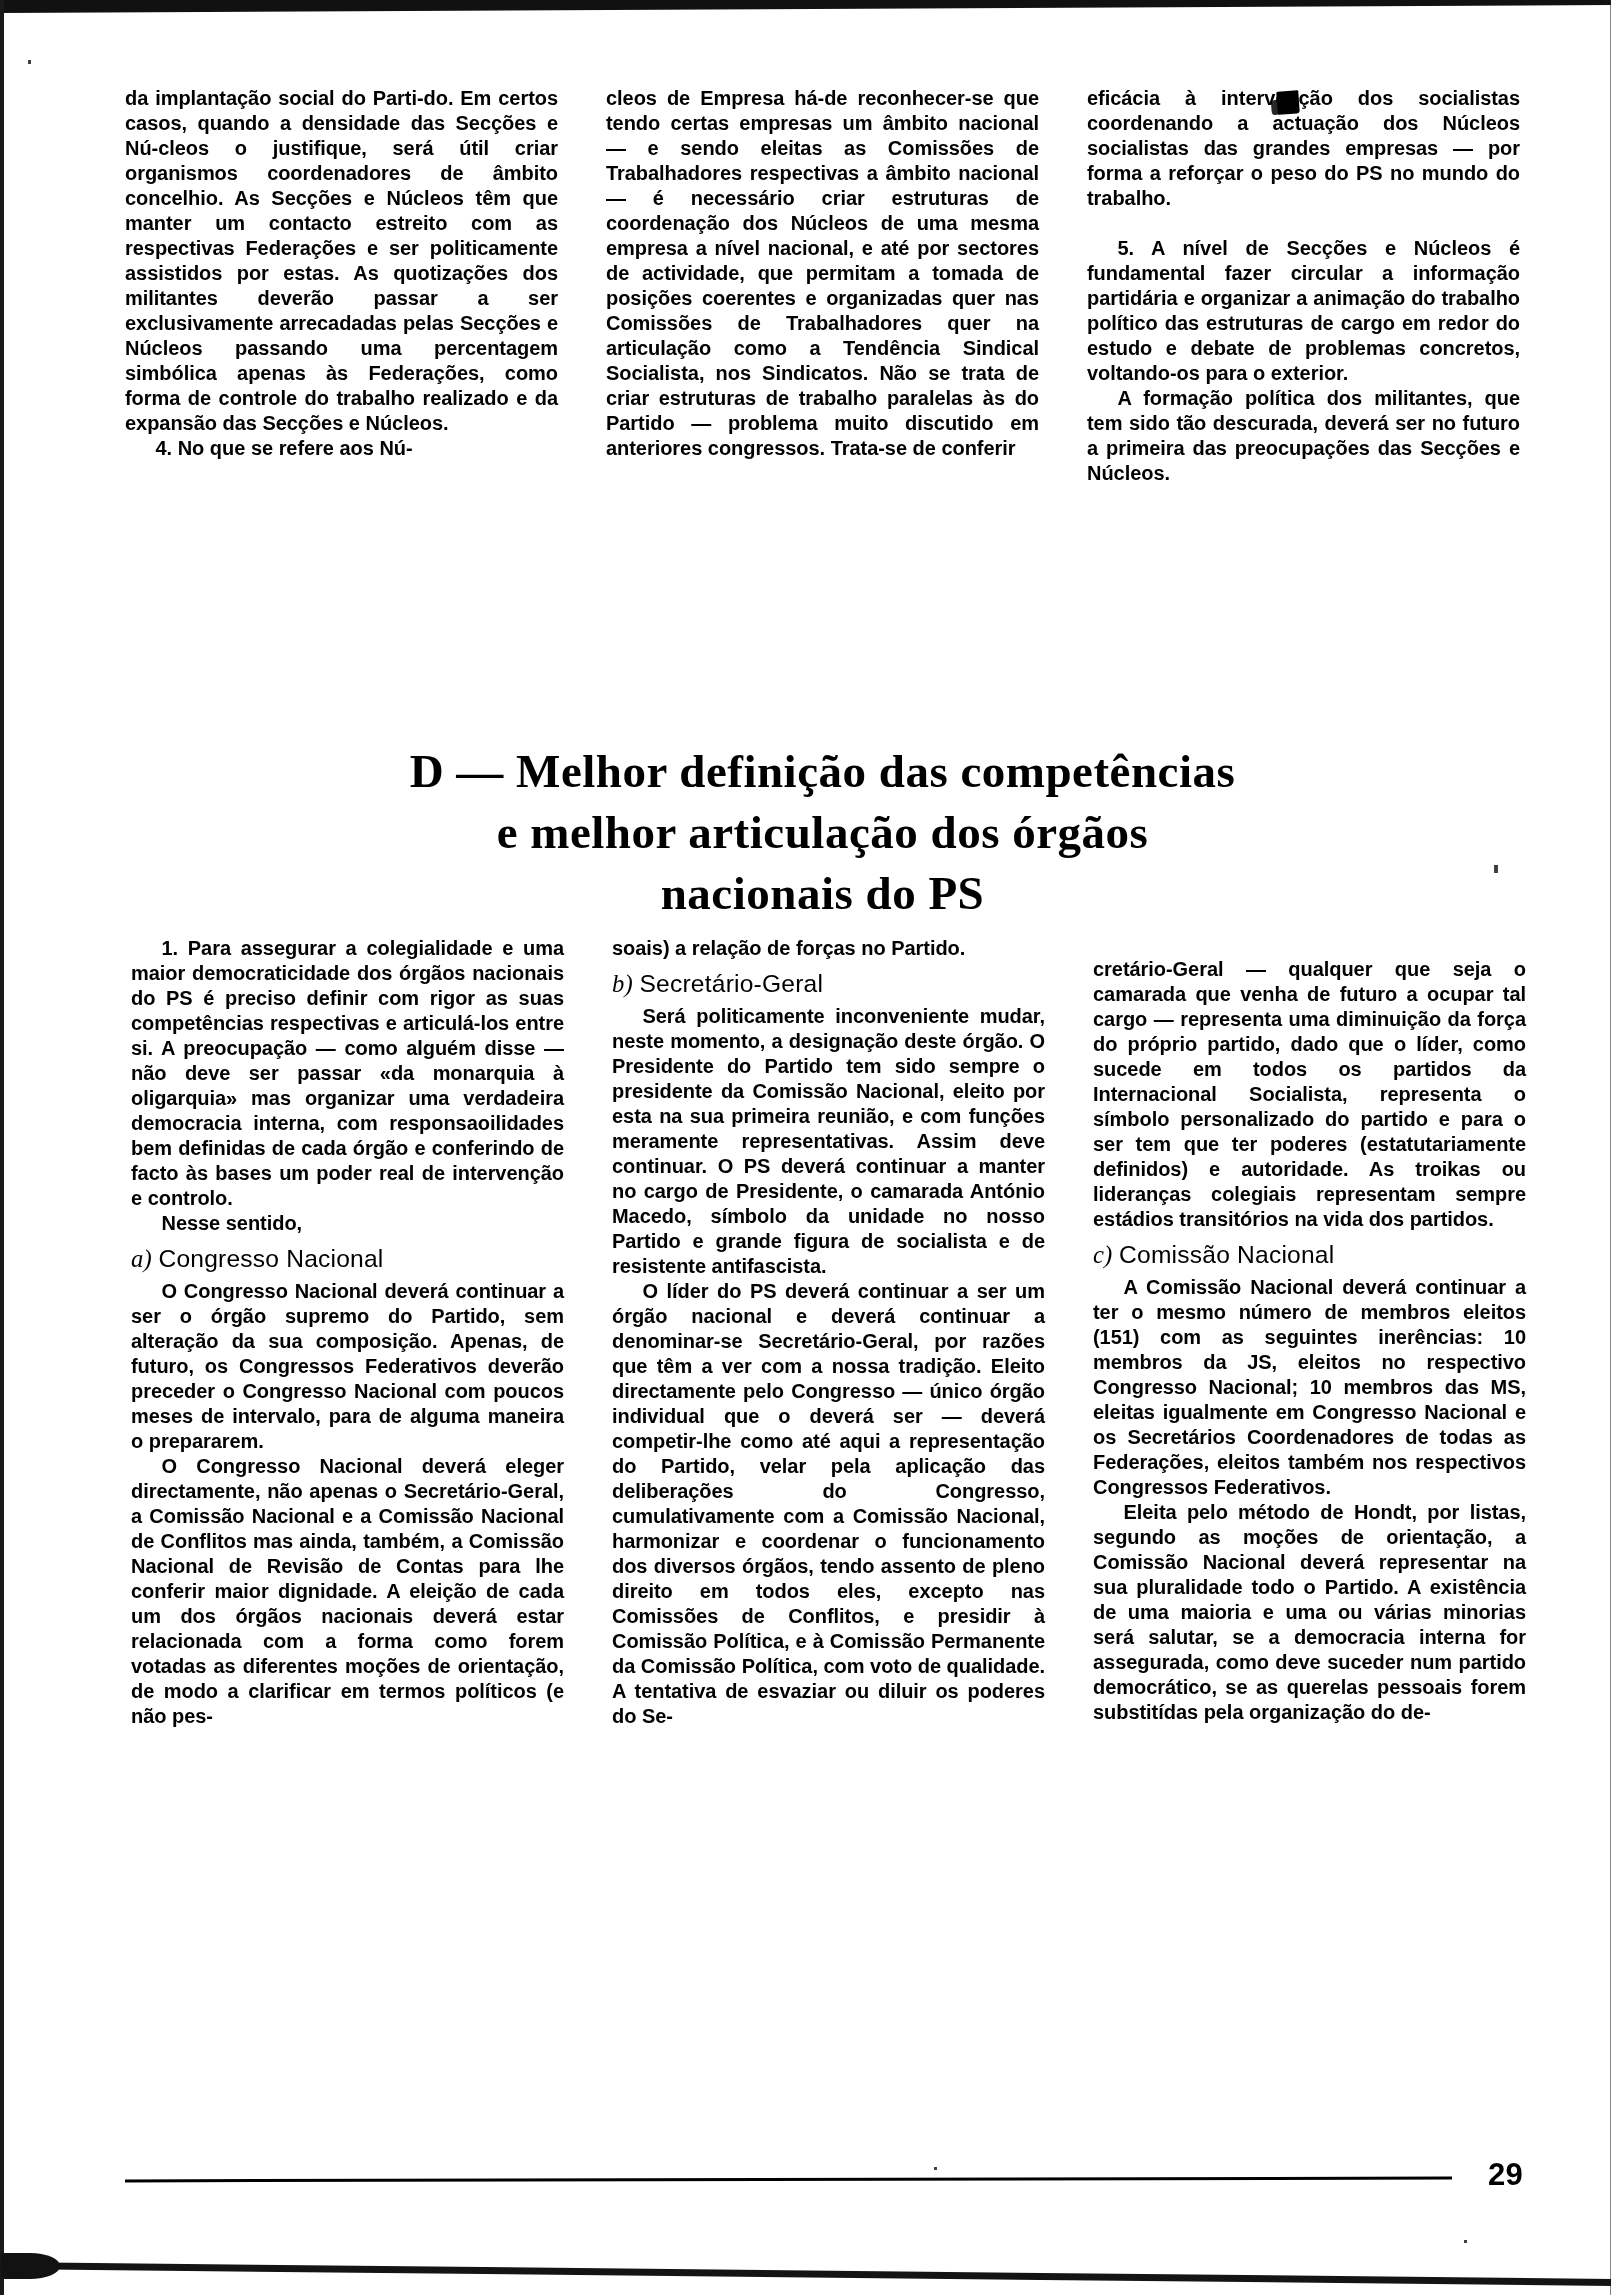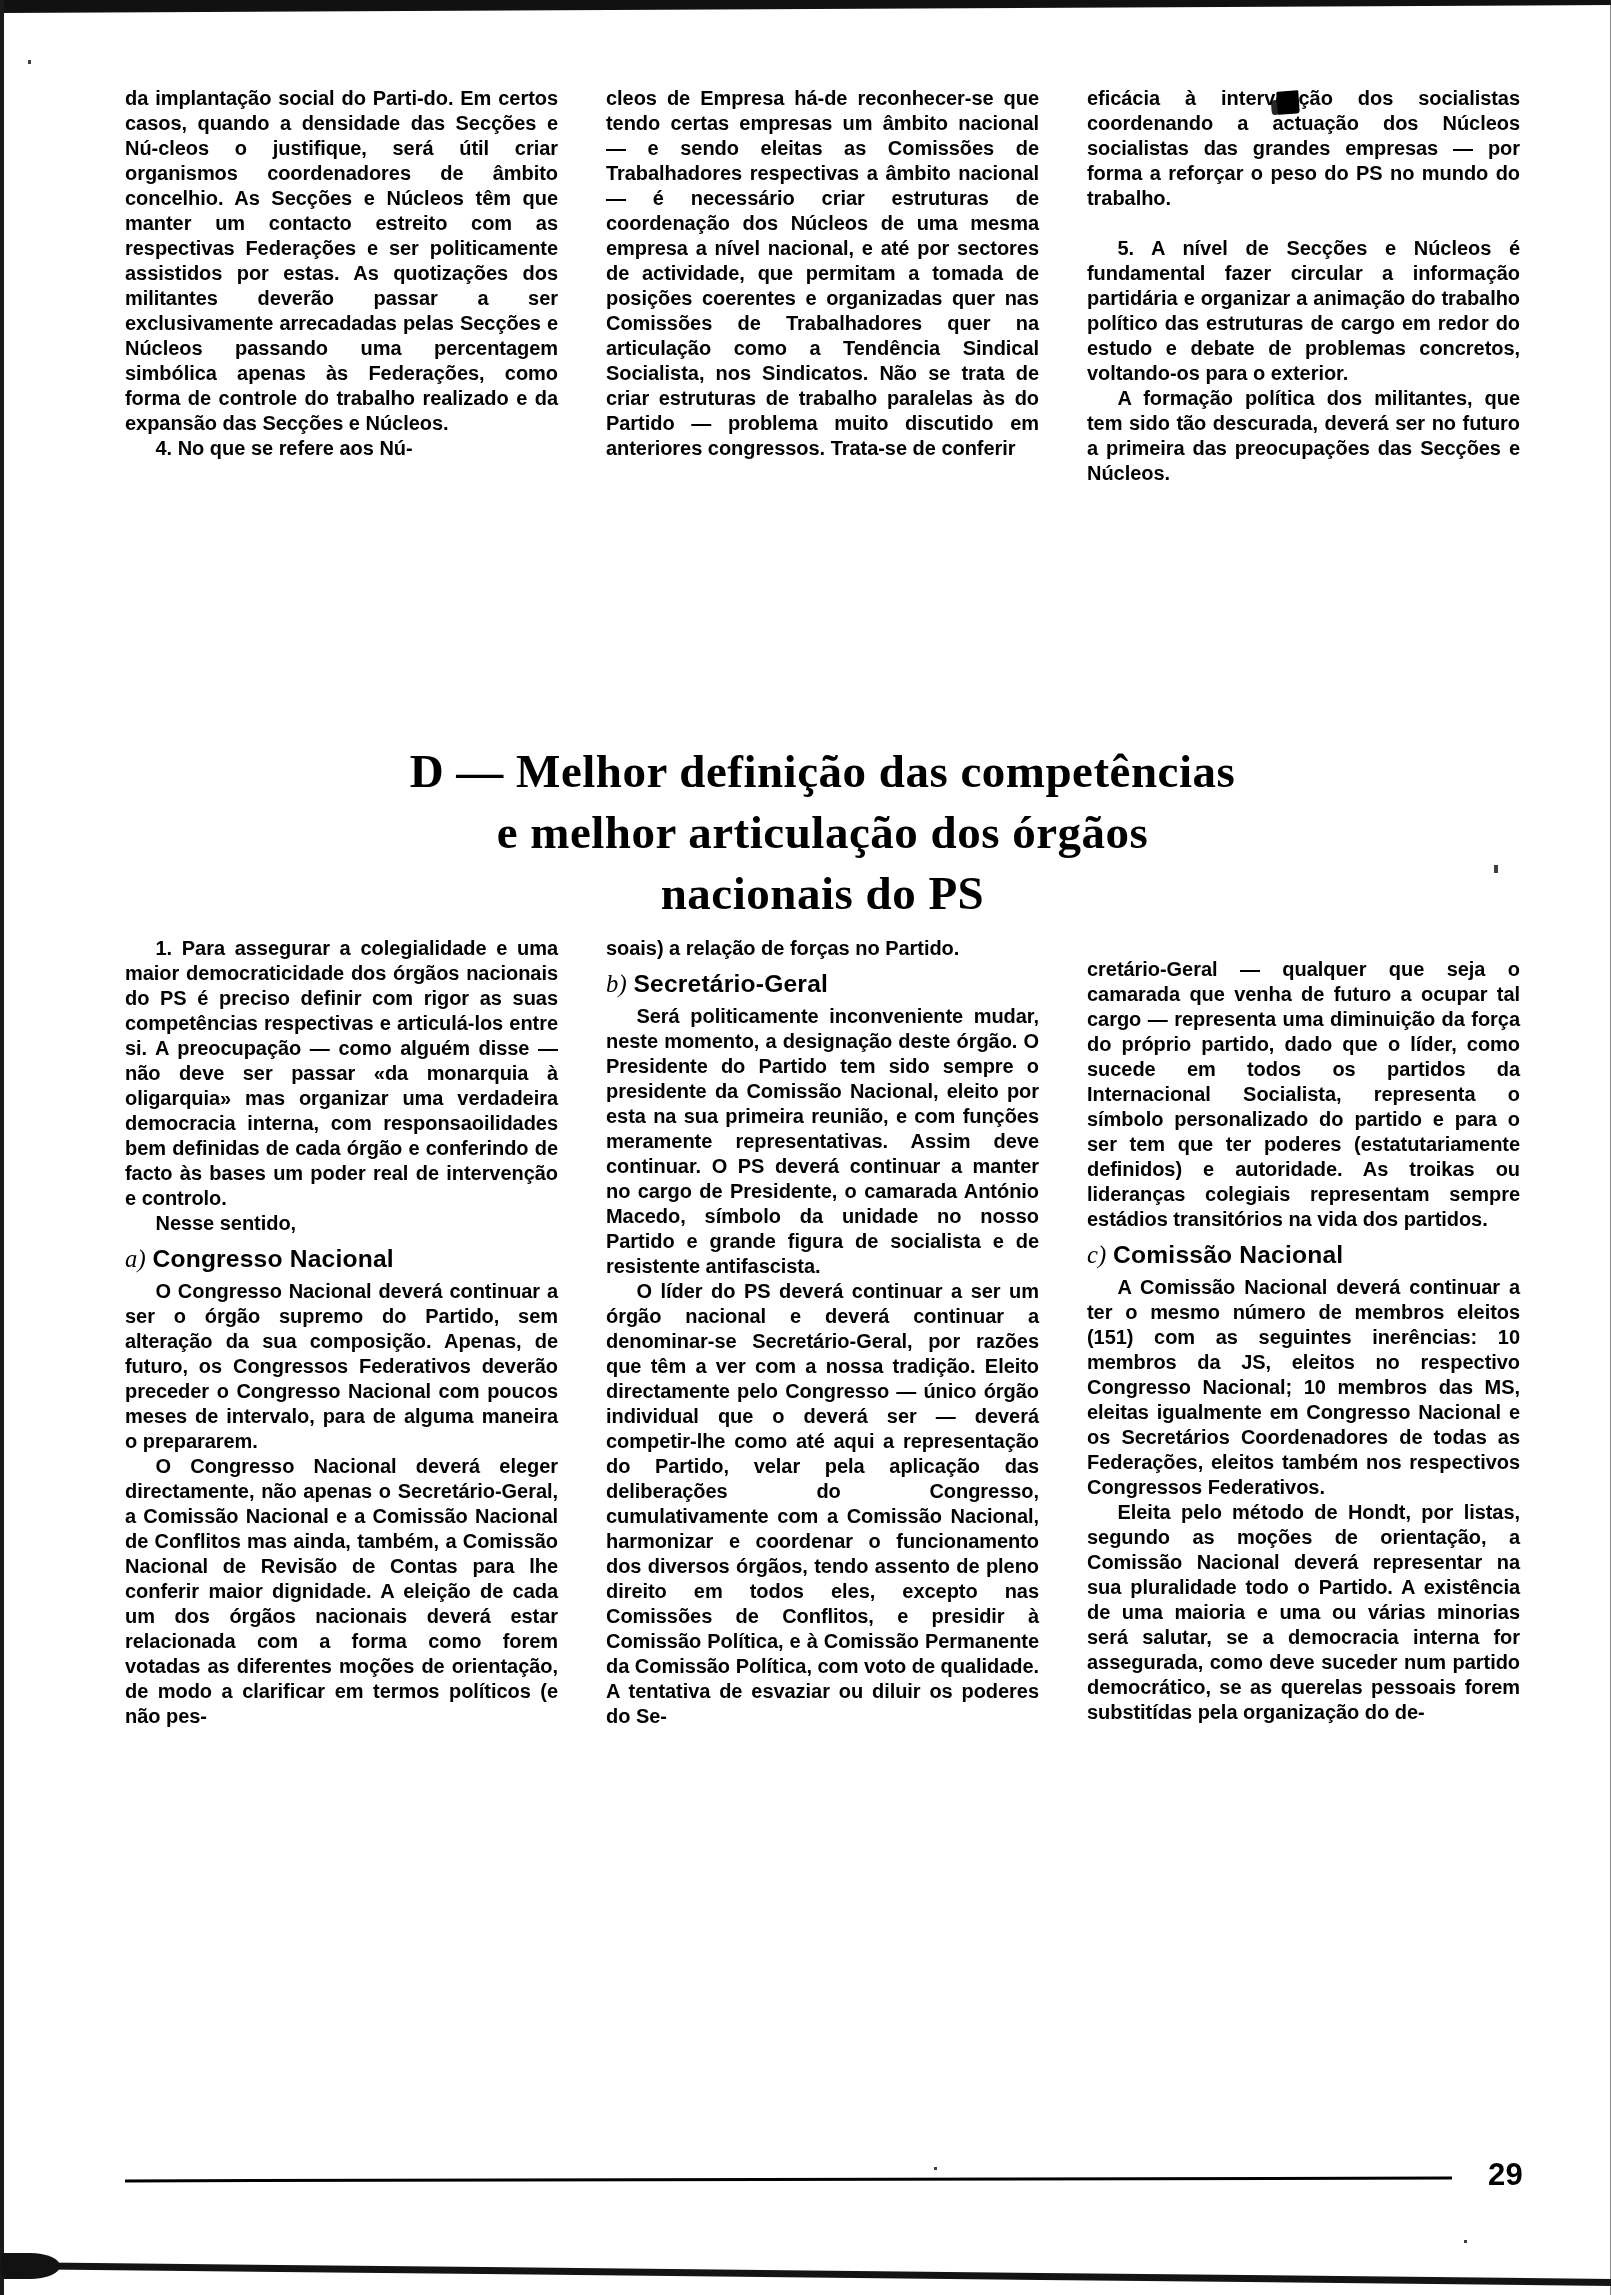--- a/index.html
+++ b/index.html
@@ -71,21 +71,21 @@
   .col {
     box-sizing: border-box;
   }
 
   
   #top-block { left: 125px; top: 86px; width: 1395px; }
   #top-block .col { width: 442px; margin-right: 34px; }
   #top-block .col:last-child { margin-right: 0; }
 
   
-  #bottom-block { left: 125px; top: 936px; width: 1395px; }
+  #bottom-block { left: 131px; top: 936px; width: 1395px; }
   #bottom-block .col { width: 442px; margin-right: 34px; }
   #bottom-block .col:last-child { margin-right: 0; margin-top: 21px; }
 
   p {
     margin: 0;
     font-size: 20px;
     line-height: 25px;
     text-align: justify;
     text-justify: inter-word;
     letter-spacing: -0.05px;
@@ -125,21 +125,21 @@
     letter-spacing: 0.2px;
   }
   .subhead .marker {
     font-style: italic;
     font-weight: normal;
     font-family: "Liberation Serif", serif;
     font-size: 24.6px;
   }
   .subhead .sh-text {
     font-family: "Liberation Sans", sans-serif;
-    font-weight: 700;
+    font-weight: 400;
     font-size: 24.6px;
     letter-spacing: 0.2px;
   }
 
   
   .footer {
     position: absolute;
     left: 125px;
     top: 2171px;
     width: 1398px;

